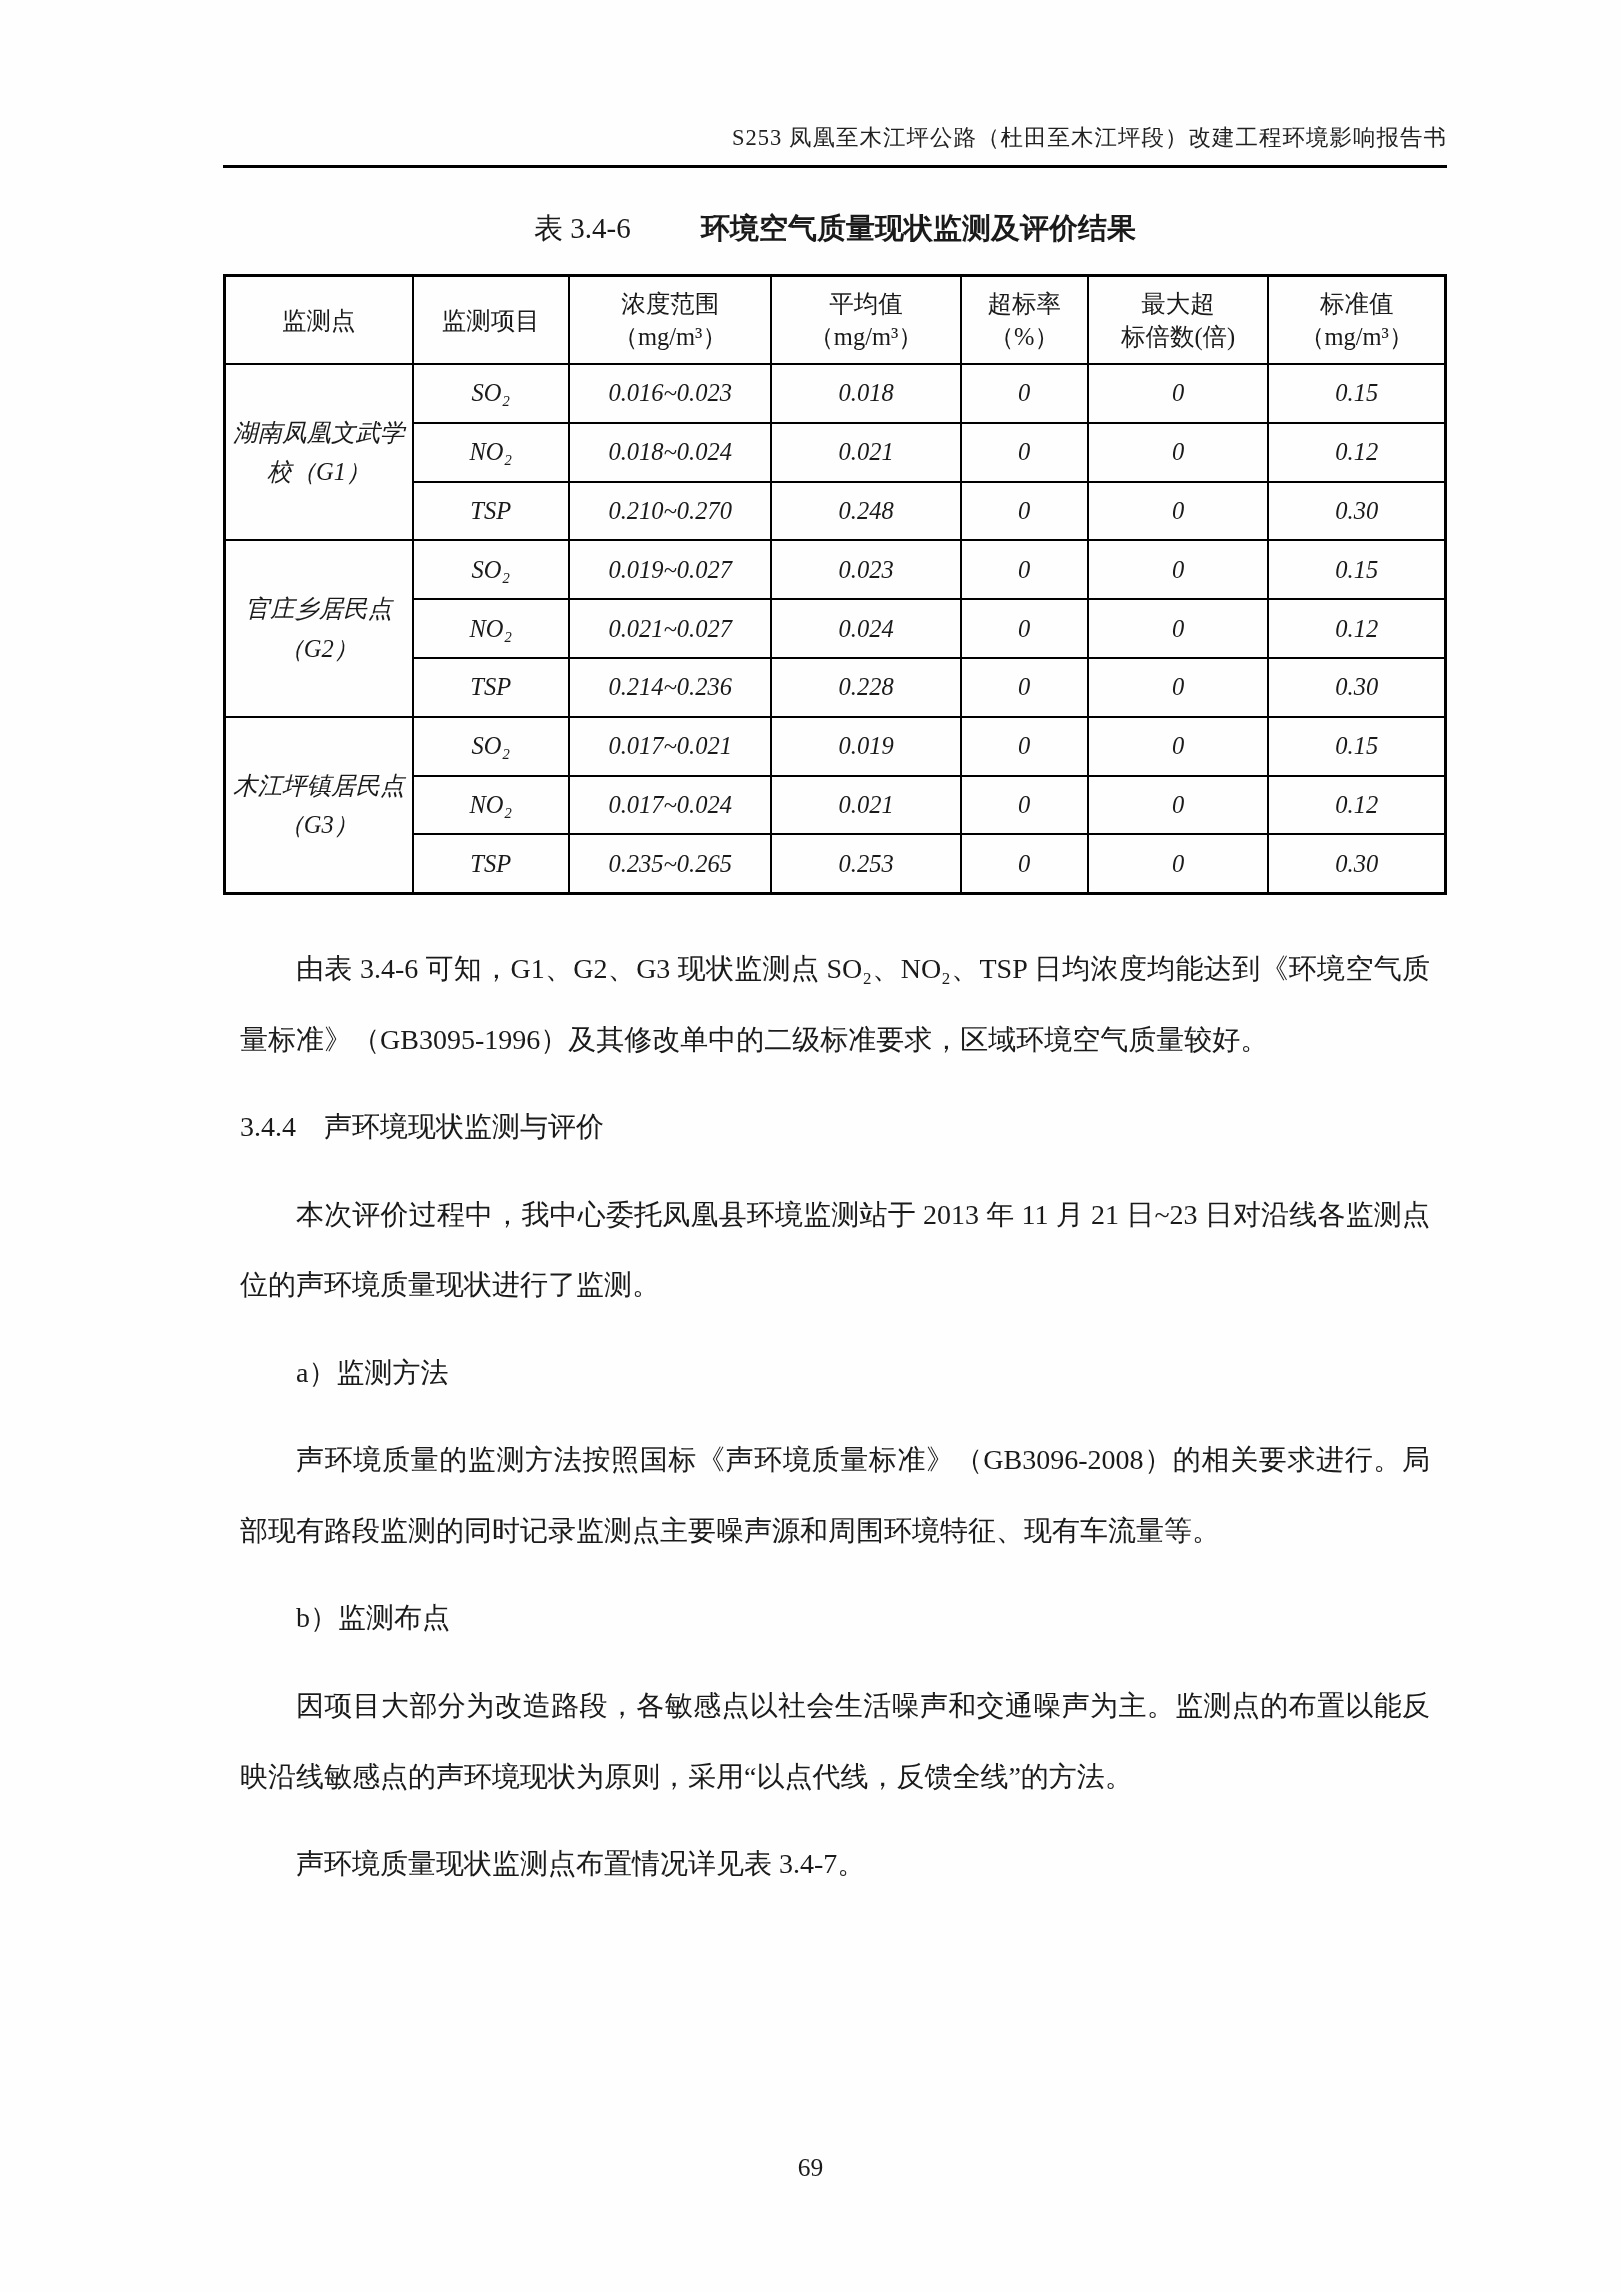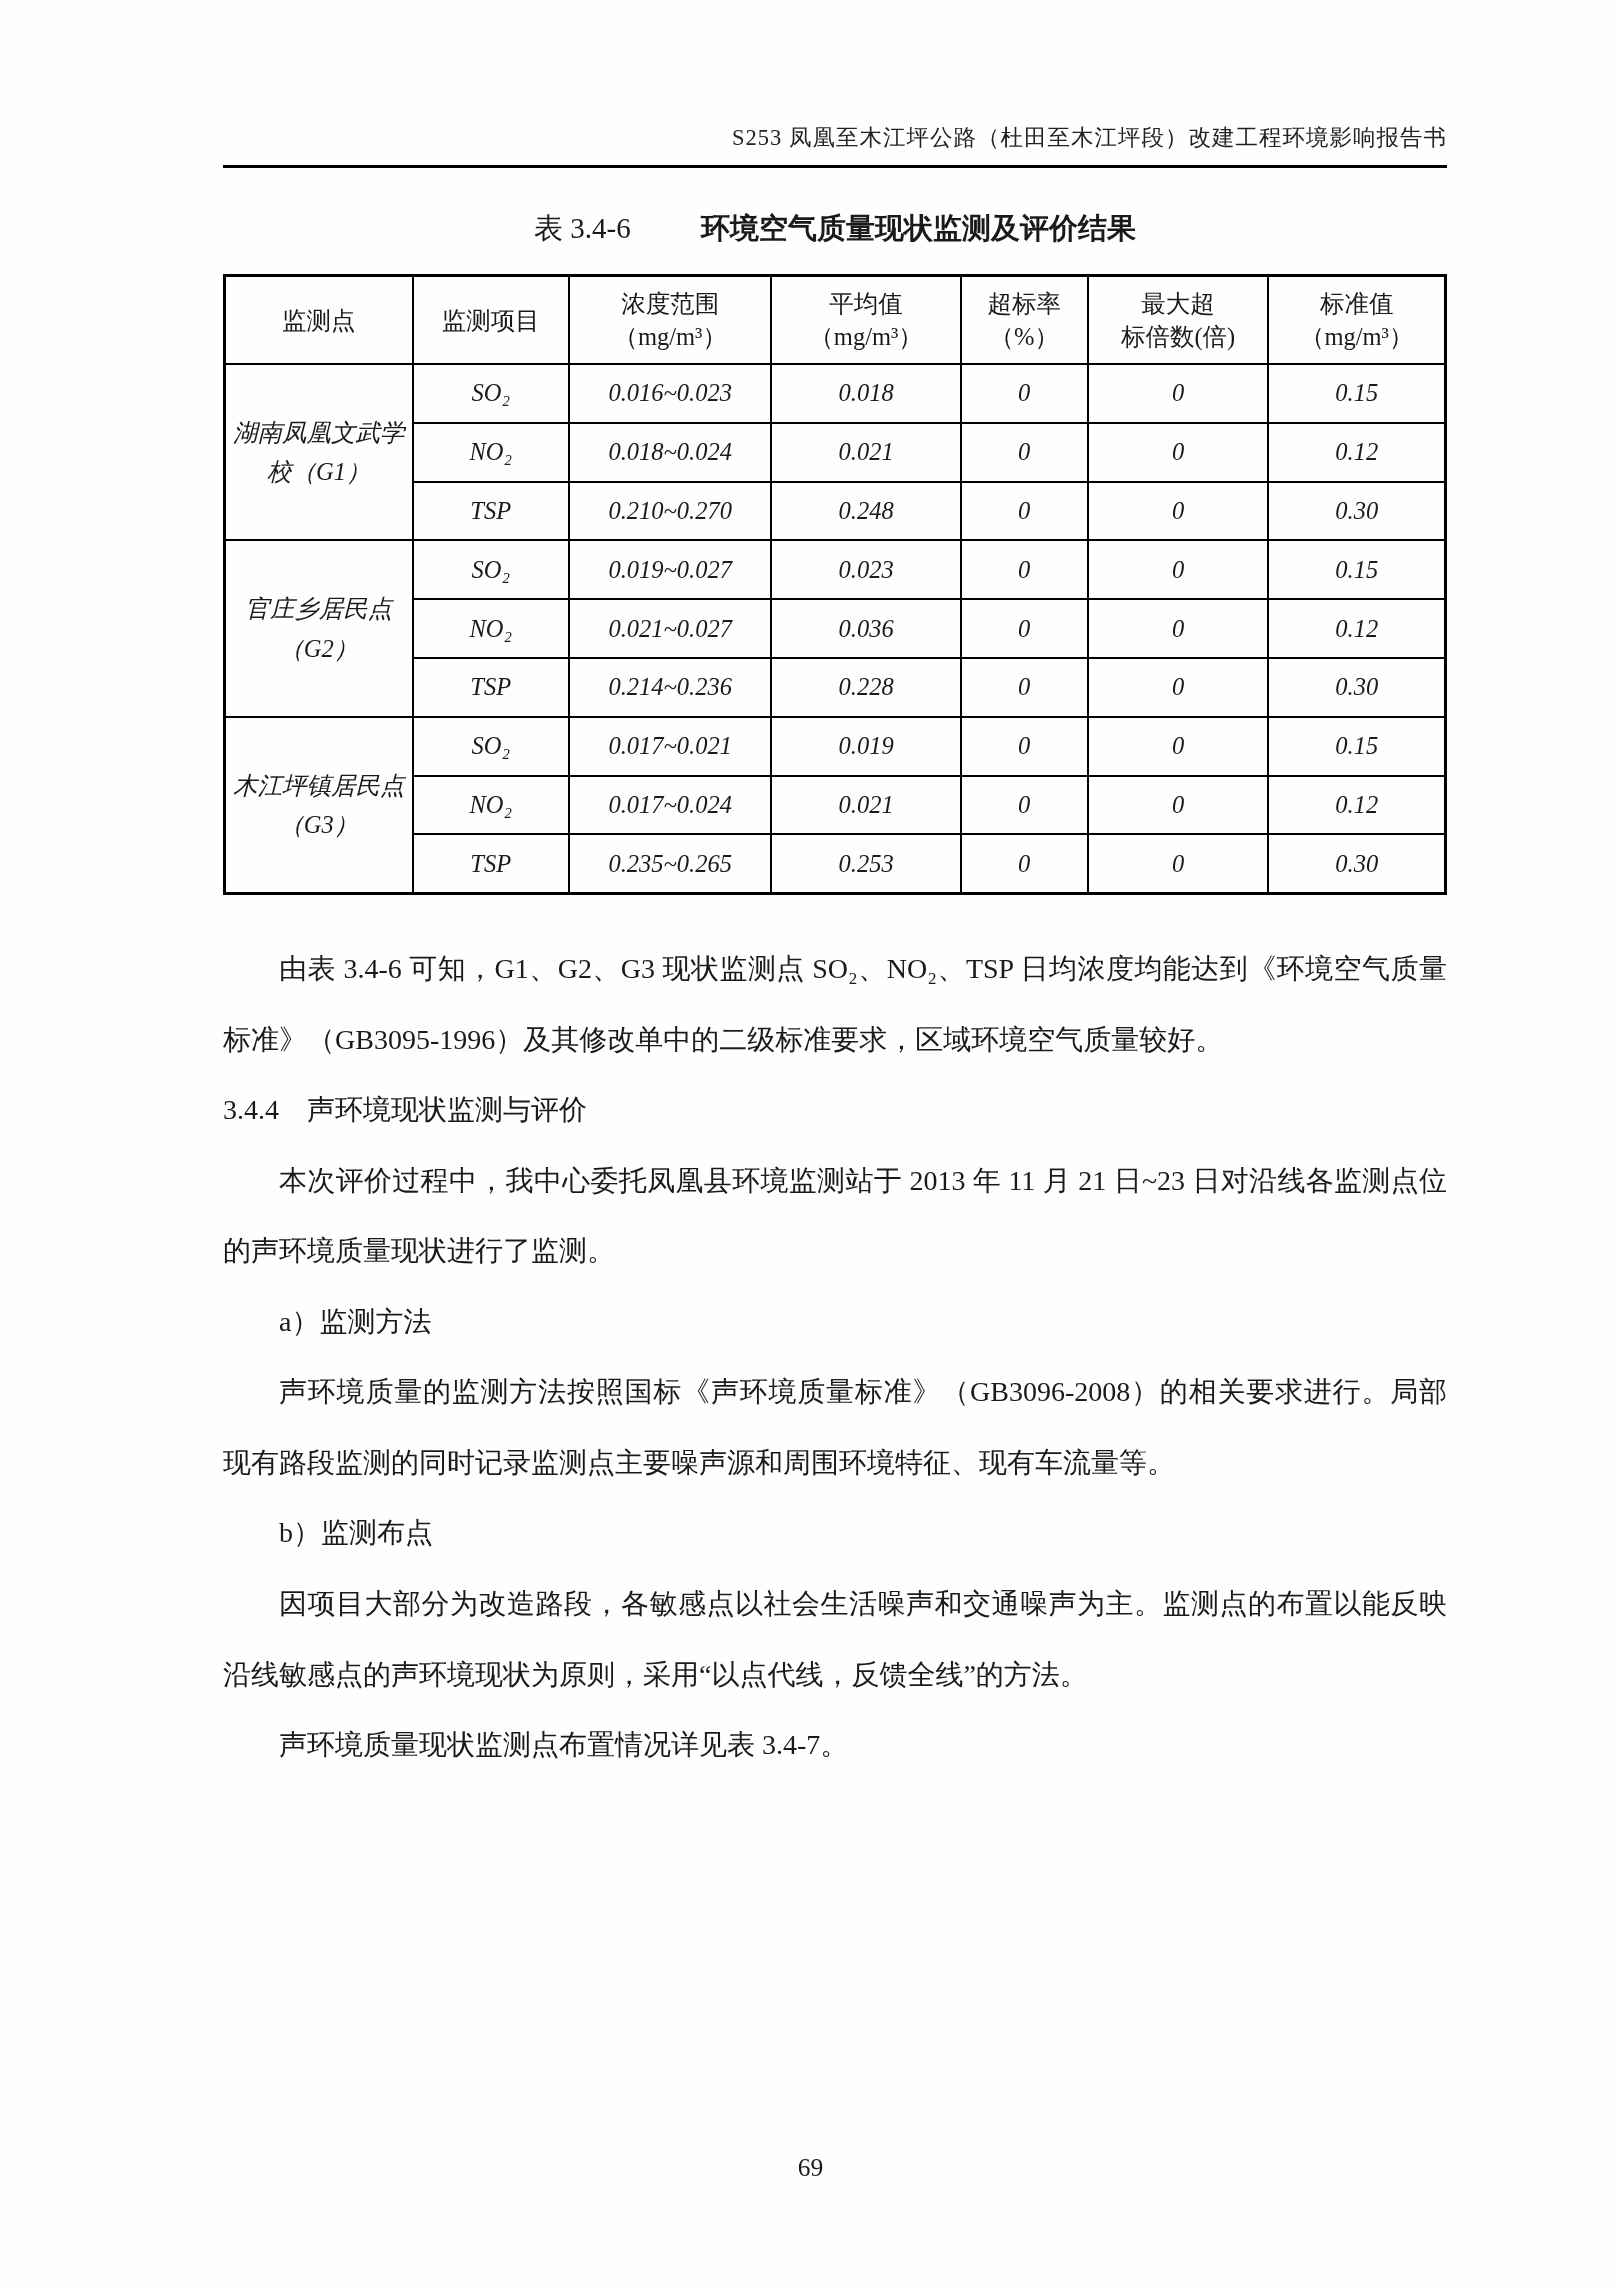--- a/index.html
+++ b/index.html
@@ -50,21 +50,21 @@
   table.air thead th{height:78px;line-height:1.35;}
   table.air tbody td{height:49px;font-style:italic;}
   .site-cell{line-height:1.6;padding:0 13.7px;}
   .num{font-family:"Liberation Serif","DejaVu Serif",serif;}
   .body-text{
     margin-top:39px;
     font-size:28px;
     line-height:2.52;
     text-align:justify;
   }
-  .body-text p{margin:0;text-indent:2em;}
+  .body-text p{margin:17px;text-indent:2em;}
   .body-text p.heading{text-indent:0;}
   .page-number{
     position:absolute;
     left:0;right:0;
     bottom:110px;
     text-align:center;
     font-size:25.5px;
     margin-top:11px;
   }
 </style>
@@ -157,21 +157,21 @@
           <td class="num">SO₂</td>
           <td class="num">0.019~0.027</td>
           <td class="num">0.023</td>
           <td class="num">0</td>
           <td class="num">0</td>
           <td class="num">0.15</td>
         </tr>
         <tr>
           <td class="num">NO₂</td>
           <td class="num">0.021~0.027</td>
-          <td class="num">0.036</td>
+          <td class="num">0.024</td>
           <td class="num">0</td>
           <td class="num">0</td>
           <td class="num">0.12</td>
         </tr>
         <tr>
           <td class="num">TSP</td>
           <td class="num">0.214~0.236</td>
           <td class="num">0.228</td>
           <td class="num">0</td>
           <td class="num">0</td>

